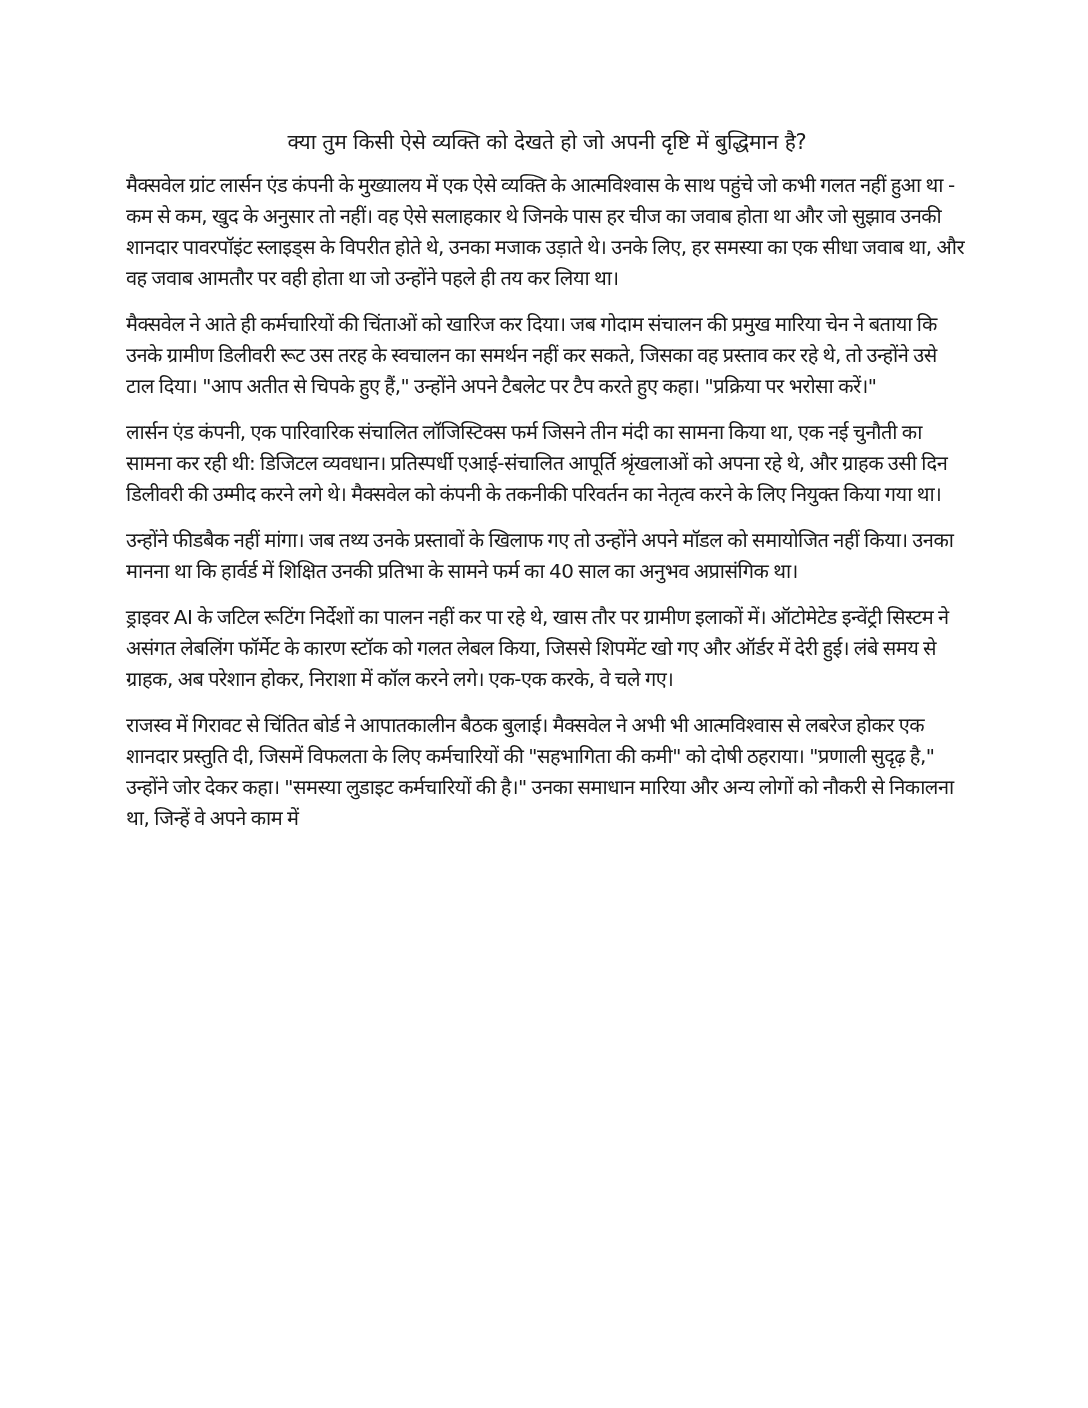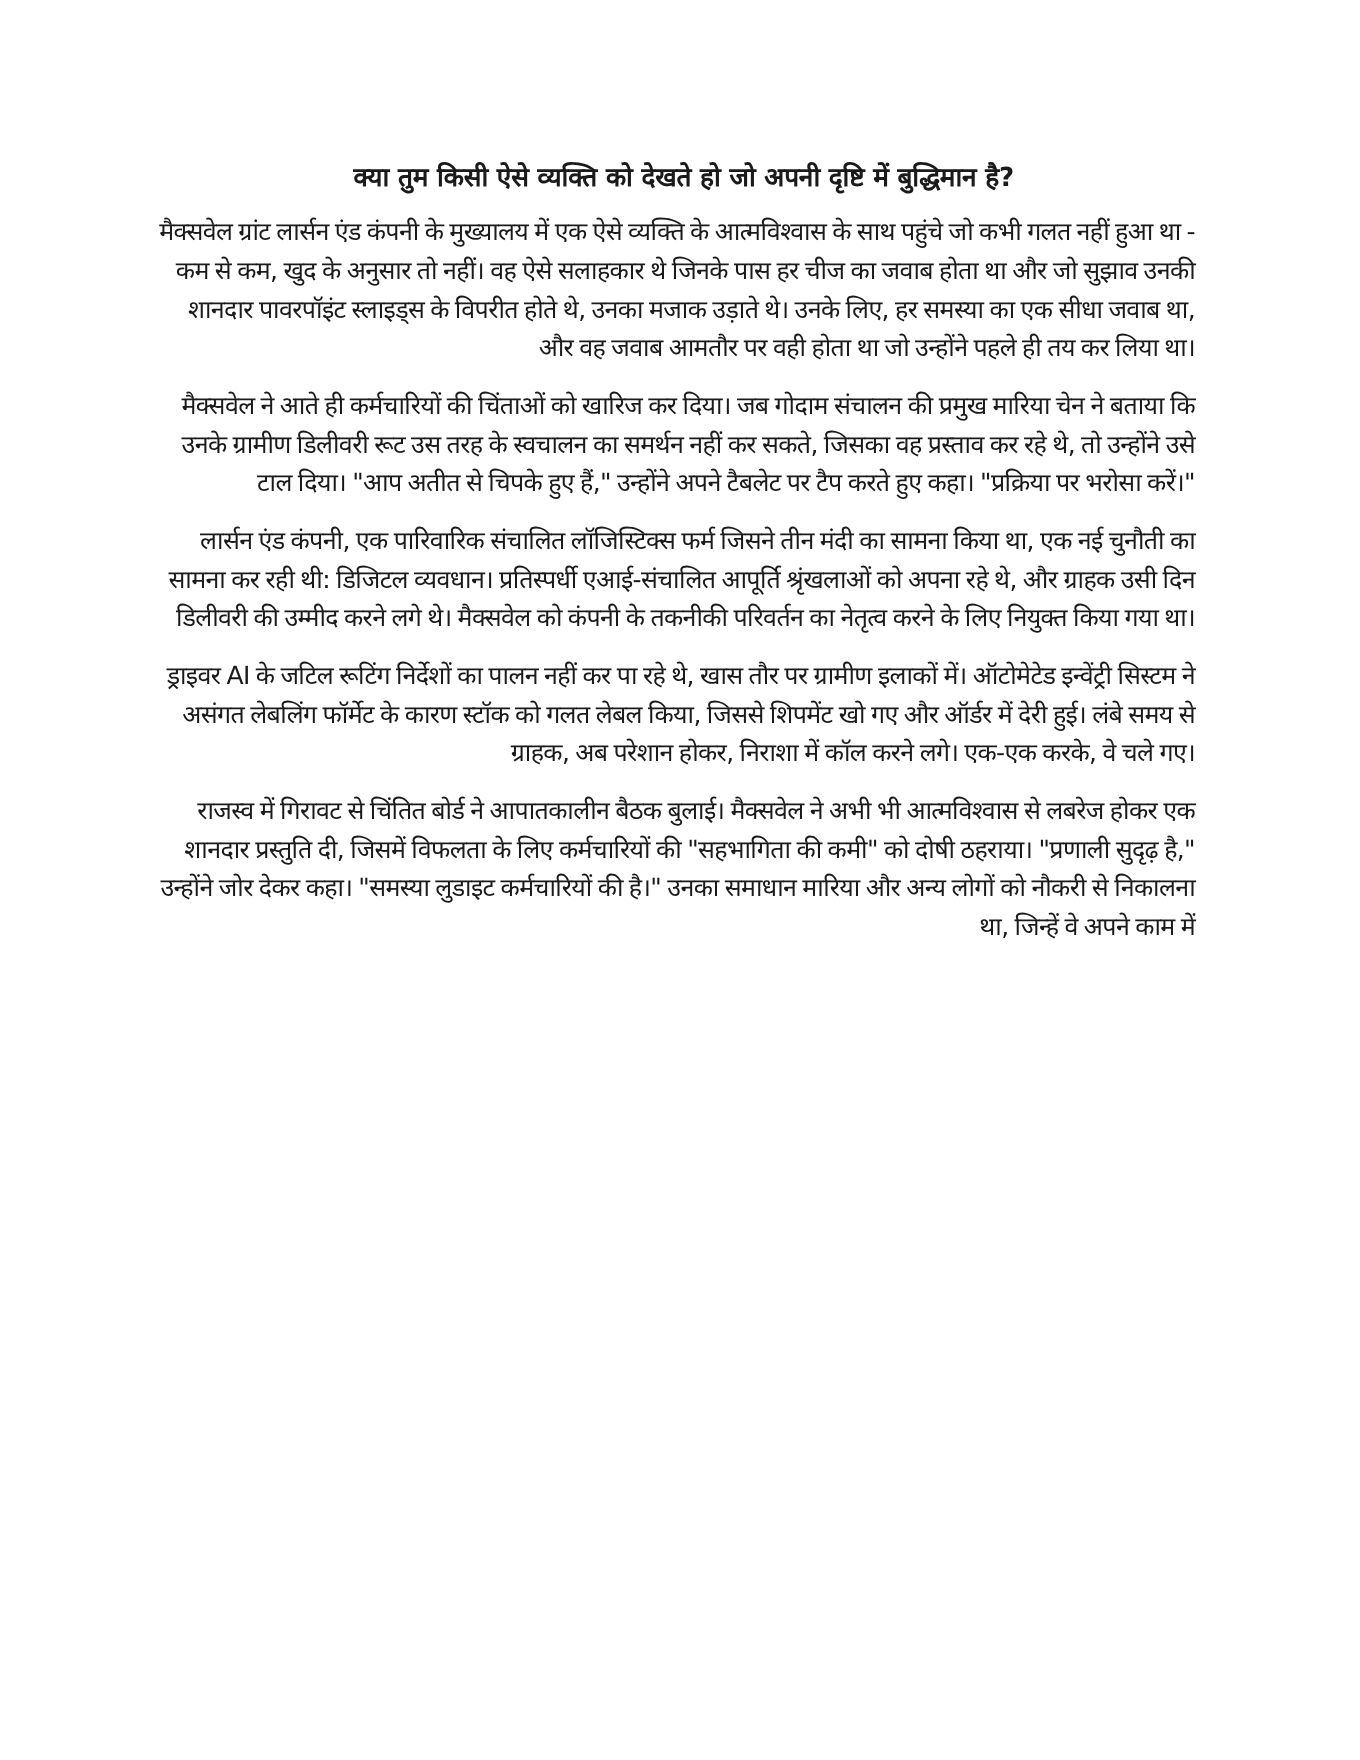--- a/index.html
+++ b/index.html
@@ -16,44 +16,44 @@
       font-family: "DejaVu Sans", "Liberation Sans", sans-serif;
     }
     .page {
       position: absolute;
       left: 126px;
       top: 126px;
       width: 842px;
     }
     .title {
       text-align: center;
-      font-weight: bold;
+      font-weight: normal;
       font-size: 21px;
       line-height: 32px;
       margin: 0 0 12px 0;
       letter-spacing: -0.2px;
     }
     .title span {
       display: block;
     }
     .para {
       font-size: 20px;
       line-height: 31px;
-      margin: 0 12px 15px 0;
+      margin: 0 0 15px 0;
       letter-spacing: -0.5px;
       word-spacing: -1px;
-      text-align: right;
     }
   </style>
 </head>
 <body>
 
 <div class="page">
   <h1 class="title">
     <span>क्या तुम किसी ऐसे व्यक्ति को देखते हो जो अपनी दृष्टि में बुद्धिमान है?</span>
   </h1>
 
   <p class="para">मैक्सवेल ग्रांट लार्सन एंड कंपनी के मुख्यालय में एक ऐसे व्यक्ति के आत्मविश्वास के साथ पहुंचे जो कभी गलत नहीं हुआ था - कम से कम, खुद के अनुसार तो नहीं। वह ऐसे सलाहकार थे जिनके पास हर चीज का जवाब होता था और जो सुझाव उनकी शानदार पावरपॉइंट स्लाइड्स के विपरीत होते थे, उनका मजाक उड़ाते थे। उनके लिए, हर समस्या का एक सीधा जवाब था, और वह जवाब आमतौर पर वही होता था जो उन्होंने पहले ही तय कर लिया था।</p>
   <p class="para">मैक्सवेल ने आते ही कर्मचारियों की चिंताओं को खारिज कर दिया। जब गोदाम संचालन की प्रमुख मारिया चेन ने बताया कि उनके ग्रामीण डिलीवरी रूट उस तरह के स्वचालन का समर्थन नहीं कर सकते, जिसका वह प्रस्ताव कर रहे थे, तो उन्होंने उसे टाल दिया। "आप अतीत से चिपके हुए हैं," उन्होंने अपने टैबलेट पर टैप करते हुए कहा। "प्रक्रिया पर भरोसा करें।"</p>
   <p class="para">लार्सन एंड कंपनी, एक पारिवारिक संचालित लॉजिस्टिक्स फर्म जिसने तीन मंदी का सामना किया था, एक नई चुनौती का सामना कर रही थी: डिजिटल व्यवधान। प्रतिस्पर्धी एआई-संचालित आपूर्ति श्रृंखलाओं को अपना रहे थे, और ग्राहक उसी दिन डिलीवरी की उम्मीद करने लगे थे। मैक्सवेल को कंपनी के तकनीकी परिवर्तन का नेतृत्व करने के लिए नियुक्त किया गया था।</p>
+  <p class="para">उन्होंने फीडबैक नहीं मांगा। जब तथ्य उनके प्रस्तावों के खिलाफ गए तो उन्होंने अपने मॉडल को समायोजित नहीं किया। उनका मानना था कि हार्वर्ड में शिक्षित उनकी प्रतिभा के सामने फर्म का 40 साल का अनुभव अप्रासंगिक था।</p>
   <p class="para">ड्राइवर AI के जटिल रूटिंग निर्देशों का पालन नहीं कर पा रहे थे, खास तौर पर ग्रामीण इलाकों में। ऑटोमेटेड इन्वेंट्री सिस्टम ने असंगत लेबलिंग फॉर्मेट के कारण स्टॉक को गलत लेबल किया, जिससे शिपमेंट खो गए और ऑर्डर में देरी हुई। लंबे समय से ग्राहक, अब परेशान होकर, निराशा में कॉल करने लगे। एक-एक करके, वे चले गए।</p>
   <p class="para">राजस्व में गिरावट से चिंतित बोर्ड ने आपातकालीन बैठक बुलाई। मैक्सवेल ने अभी भी आत्मविश्वास से लबरेज होकर एक शानदार प्रस्तुति दी, जिसमें विफलता के लिए कर्मचारियों की "सहभागिता की कमी" को दोषी ठहराया। "प्रणाली सुदृढ़ है," उन्होंने जोर देकर कहा। "समस्या लुडाइट कर्मचारियों की है।" उनका समाधान मारिया और अन्य लोगों को नौकरी से निकालना था, जिन्हें वे अपने काम में</p>
 </div>
 
 </body></html>

